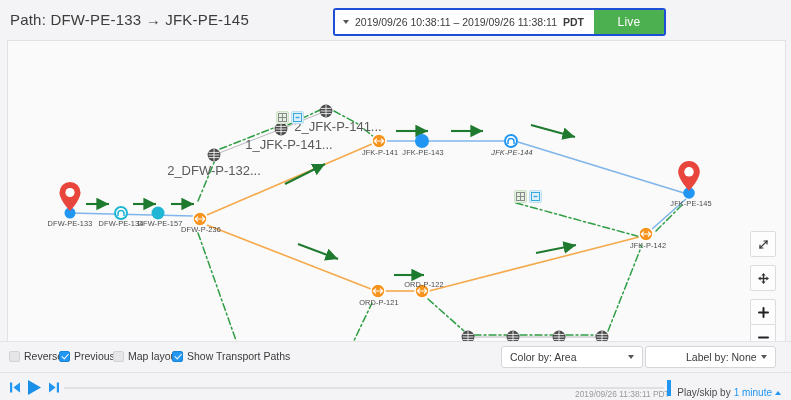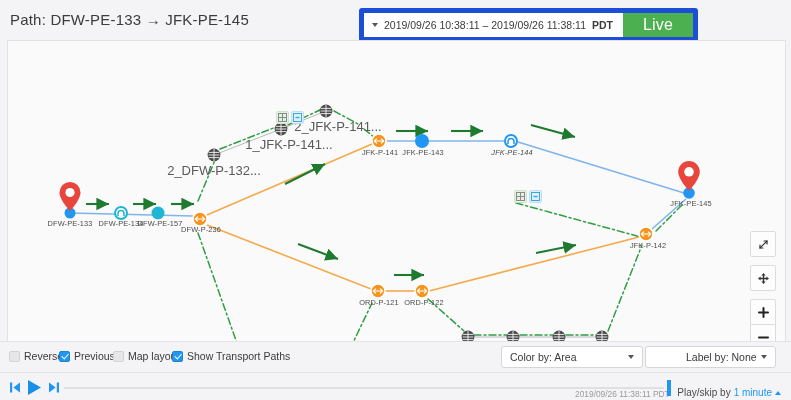--- a/index.html
+++ b/index.html
@@ -6,46 +6,46 @@
   body{
     width:791px;height:400px;overflow:hidden;
     background:#f4f4f6;
     font-family:"Liberation Sans", sans-serif;
     font-size:11px;color:#333;
     -webkit-font-smoothing:antialiased;
   }
   #app{position:relative;width:791px;height:400px;background:#f4f4f6;}
 
   
-  #header{position:absolute;left:0;top:0;width:676px;height:42px;padding-left:32px;}
+  #header{position:absolute;left:0;top:0;width:676px;height:42px;}
   #page-title{
     position:absolute;left:10px;top:11px;
     font-size:15px;color:#3c3c3c;font-weight:400;letter-spacing:.2px;
   }
   #time-control{
     position:absolute;right:10px;top:8px;height:24px;
     display:flex;align-items:stretch;
-    border:5px solid #1d4ed8;border-radius:3px;background:#fff;
+    border:2px solid #1d4ed8;border-radius:3px;background:#fff;
     overflow:hidden;
   }
   #time-range{
     display:flex;align-items:center;gap:6px;
     padding:0 10px 0 8px;background:#fff;
     font-size:10.5px;color:#3b3b3b;white-space:nowrap;
   }
   .caret-down{
     width:0;height:0;border-left:3.5px solid transparent;
     border-right:3.5px solid transparent;border-top:4.5px solid #555;
     display:inline-block;
   }
   #time-range .tz{font-weight:bold;}
   #live-button{
     display:flex;align-items:center;justify-content:center;
     min-width:46px;padding:0 12px;background:#4caf50;color:#fff;
-    font-size:16px;letter-spacing:.2px;
+    font-size:12px;letter-spacing:.2px;
   }
 
   
   #canvas-panel{
     position:absolute;left:7px;top:40px;width:777px;height:300px;
     background:#fafafa;border:1px solid #e2e2e6;
     overflow:hidden;
   }
   #topology{position:absolute;left:0;top:0;width:777px;height:300px;}
 
@@ -368,21 +368,21 @@
     <div class="nlabel" style="left:62px;top:178px;">DFW-PE-133</div>
     <div class="nlabel" style="left:113px;top:178px;">DFW-PE-134</div>
     <div class="nlabel" style="left:152px;top:178px;">DFW-PE-157</div>
     <div class="nlabel" style="left:193px;top:184px;">DFW-P-236</div>
     <div class="nlabel" style="left:372px;top:107px;">JFK-P-141</div>
     <div class="nlabel" style="left:415px;top:107px;">JFK-PE-143</div>
     <div class="nlabel" style="left:504px;top:107px;font-style:italic;">JFK-PE-144</div>
     <div class="nlabel" style="left:683px;top:158px;">JFK-PE-145</div>
     <div class="nlabel" style="left:640px;top:200px;">JFK-P-142</div>
     <div class="nlabel" style="left:371px;top:257px;">ORD-P-121</div>
-    <div class="nlabel" style="left:416px;top:257px;">ORD-P-122</div>
+    <div class="nlabel" style="left:416px;top:239px;">ORD-P-122</div>
 
     <div class="tlabel" style="left:206px;top:122px;">2_DFW-P-132...</div>
     <div class="tlabel" style="left:281px;top:96px;">1_JFK-P-141...</div>
     <div class="tlabel" style="left:330px;top:78px;">2_JFK-P-141...</div>
 
     <div class="icon-pair" style="left:268px;top:70px;">
       <span class="ic ic-grid">
         <svg width="9" height="9" viewBox="0 0 9 9">
             <rect x=".5" y=".5" width="8" height="8" fill="none" stroke="#8a8a8e" stroke-width="1"></rect>
             <path d="M4.5,.5 v8 M.5,4.5 h8" stroke="#8a8a8e" stroke-width="1"></path>

